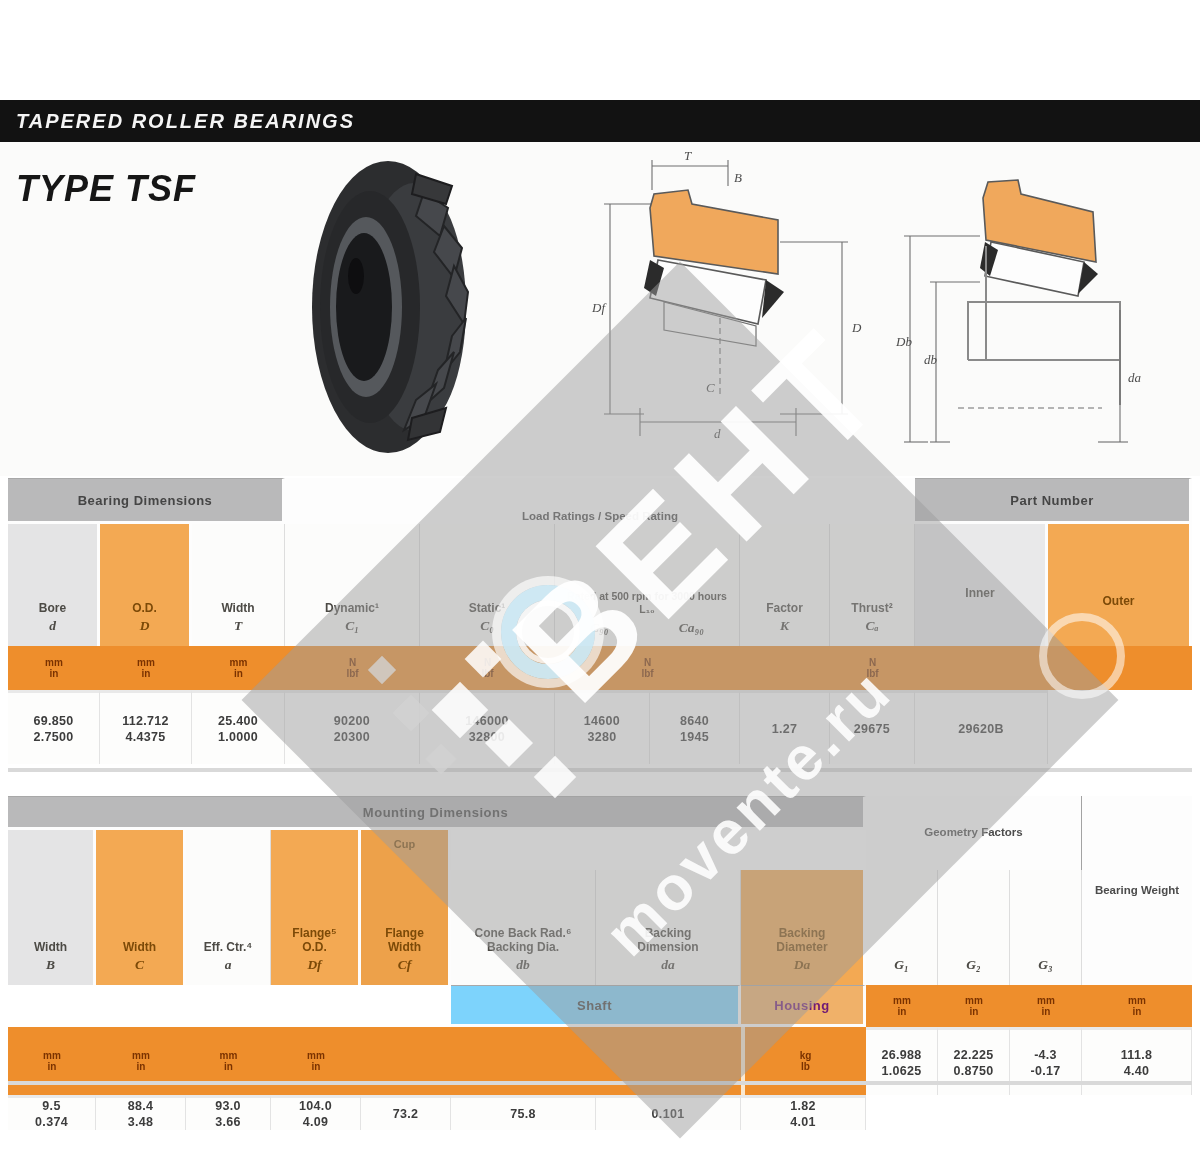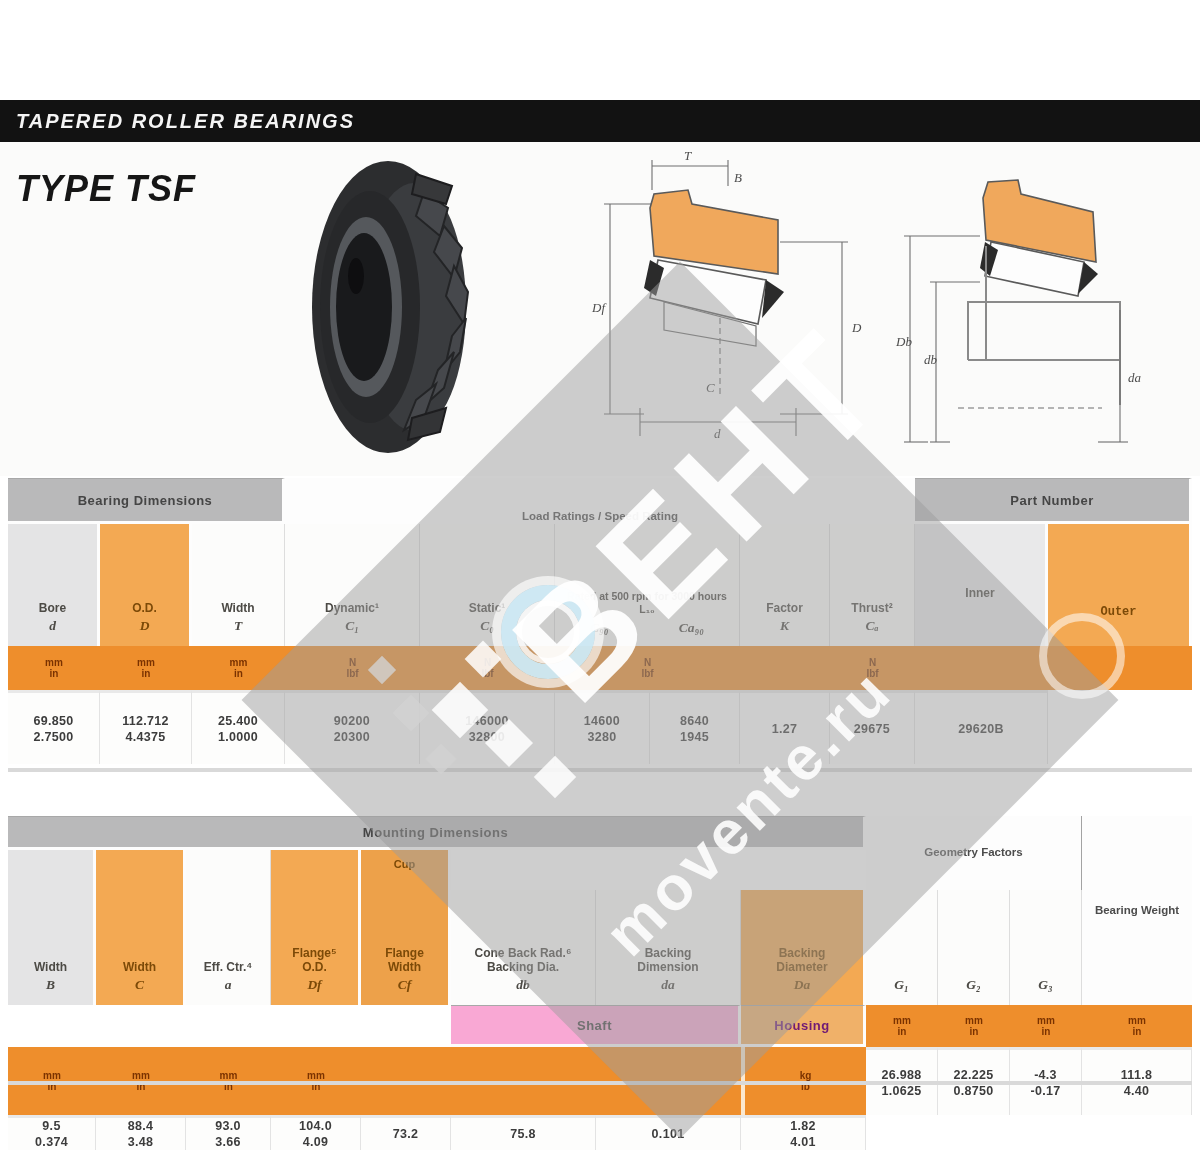--- a/index.html
+++ b/index.html
@@ -16,21 +16,21 @@
   .upper{position:absolute;left:0;top:142px;width:1200px;height:334px;background:#fbfbfa;}
   .photo{position:absolute;left:296px;top:156px;width:180px;height:302px;}
   .diag{position:absolute;}
   .d1{left:580px;top:146px;width:300px;height:316px;}
   .d2{left:888px;top:150px;width:268px;height:310px;}
   .dim-label{font-family:"Liberation Serif",serif;font-style:italic;font-size:13px;fill:#4c4c4c;}
   
   .tbl{position:absolute;left:8px;width:1184px;display:grid;gap:0;}
   .t1{top:478px;grid-template-columns:92px 92px 93px 135px 135px 95px 90px 90px 85px 133px 144px;
       grid-template-rows:46px 122px 44px 74px;}
-  .t2{top:816px;grid-template-columns:88px 90px 85px 90px 90px 145px 145px 125px 72px 72px 72px 110px;
+  .t2{top:796px;grid-template-columns:88px 90px 85px 90px 90px 145px 145px 125px 72px 72px 72px 110px;
       grid-template-rows:34px 40px 115px 42px 68px;}
   .cell{position:relative;}
   .gband{background:#b9b9ba;display:flex;align-items:center;justify-content:center;
          border-right:3px solid #fdfdfd;border-bottom:3px solid #fdfdfd;border-top:1px solid #a8a8a8;}
   .gband span{font-size:13px;font-weight:bold;color:#454545;letter-spacing:.5px;}
   .gwhite{background:#fdfdfd;display:flex;align-items:flex-end;justify-content:center;}
   .gwhite span{font-size:11.5px;font-weight:bold;color:#4c4c4c;padding-bottom:2px;}
   .hcell{display:flex;flex-direction:column;justify-content:flex-end;align-items:center;
          padding-bottom:12px;border-right:3px solid #fdfdfd;}
   .hcell .lab{font-size:12px;font-weight:bold;color:#4c4a45;text-align:center;line-height:14px;}
@@ -206,21 +206,21 @@
       <span class="sym">K</span>
     </div>
     <div class="cell hcell bg-white">
       <span class="lab">Thrust²</span>
       <span class="sym">Cₐ</span>
     </div>
     <div class="cell hcell bg-grey" style="background:#e9e9ea;">
       <span class="lab" style="margin-bottom:34px;">Inner</span>
     </div>
     <div class="cell hcell bg-orange">
-      <span class="lab" style="margin-bottom:15px;font-family:Liberation Mono, monospace;">Outer</span>
+      <span class="lab" style="margin-bottom:26px;">Outer</span>
     </div>
 
     <div class="cell urow">
         <span>mm</span>
         <span>in</span>
       </div>
     <div class="cell urow">
         <span>mm</span>
         <span>in</span>
       </div>
@@ -294,21 +294,21 @@
       <span>Mounting Dimensions</span>
     </div>
     <div class="cell gwhite" style="grid-column:9/12;grid-row:1/3;align-items:center;border-right:1px solid #a3a3a3;">
       <span>Geometry Factors</span>
     </div>
     <div class="cell gwhite" style="grid-column:12/13;grid-row:1/4;align-items:center;">
       <span style="text-align:center;line-height:14px;">Bearing Weight</span>
     </div>
 
     <div class="cell" style="grid-column:1/6;background:transparent;"></div>
-    <div class="cell gband" style="grid-column:6/8;background:#f9a8d4;">
+    <div class="cell gband" style="grid-column:6/8;background:#7dd3fc;">
       <span>Shaft</span>
     </div>
     <div class="cell gband" style="grid-column:8/9;background:#f0b169;">
       <span style="color:#701a75;">Housing</span>
     </div>
 
     <div class="cell hcell bg-grey" style="grid-row:2/4;grid-column:1;">
       <span class="lab">Width</span>
       <span class="sym">B</span>
     </div>

